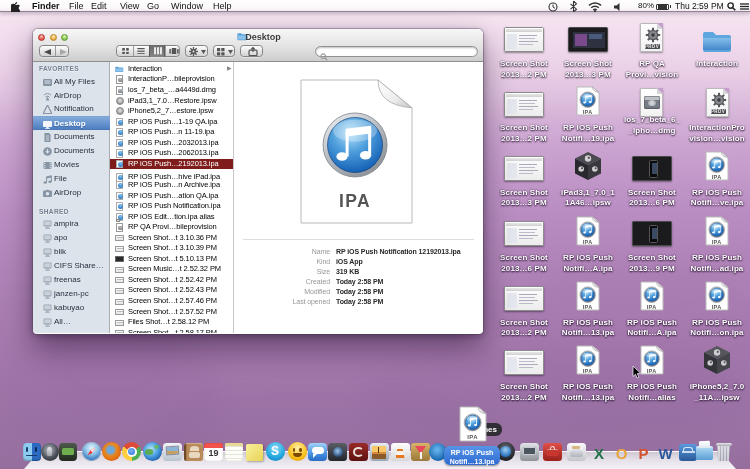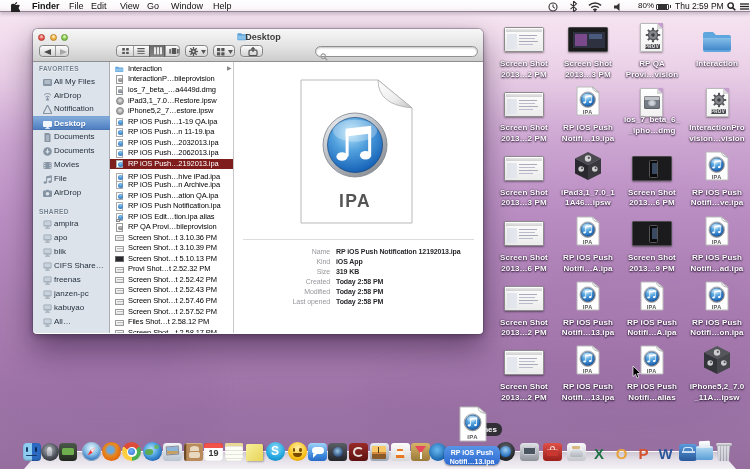--- a/index.html
+++ b/index.html
@@ -986,21 +986,21 @@
         <div class="tx">Screen Shot…t 3.10.39 PM</div>
       </div>
       <div class="lrow" style="top:191.80px">
         <div class="ic" style="left:5px;top:2.5px;width:9px;height:6px;background:#2a2a2e;border:.5px solid #666;border-radius:.5px"></div>
         <div class="tx">Screen Shot…t 5.10.13 PM</div>
       </div>
       <div class="lrow" style="top:202.35px">
         <div class="ic" style="left:5px;top:2.5px;width:9px;height:6px;background:linear-gradient(180deg,#fdfdfd,#e4e4e4);border:.5px solid #999;border-radius:.5px">
           <div class="abs" style="left:1px;top:1px;width:6px;height:.8px;background:#bbb"></div>
         </div>
-        <div class="tx">Provi Shot…t 2.52.32 PM</div>
+        <div class="tx">Screen Music…t 2.52.32 PM</div>
       </div>
       <div class="lrow" style="top:212.90px">
         <div class="ic" style="left:5px;top:2.5px;width:9px;height:6px;background:linear-gradient(180deg,#fdfdfd,#e4e4e4);border:.5px solid #999;border-radius:.5px">
           <div class="abs" style="left:1px;top:1px;width:6px;height:.8px;background:#bbb"></div>
         </div>
         <div class="tx">Screen Shot…t 2.52.42 PM</div>
       </div>
       <div class="lrow" style="top:223.45px">
         <div class="ic" style="left:5px;top:2.5px;width:9px;height:6px;background:linear-gradient(180deg,#fdfdfd,#e4e4e4);border:.5px solid #999;border-radius:.5px">
           <div class="abs" style="left:1px;top:1px;width:6px;height:.8px;background:#bbb"></div>

